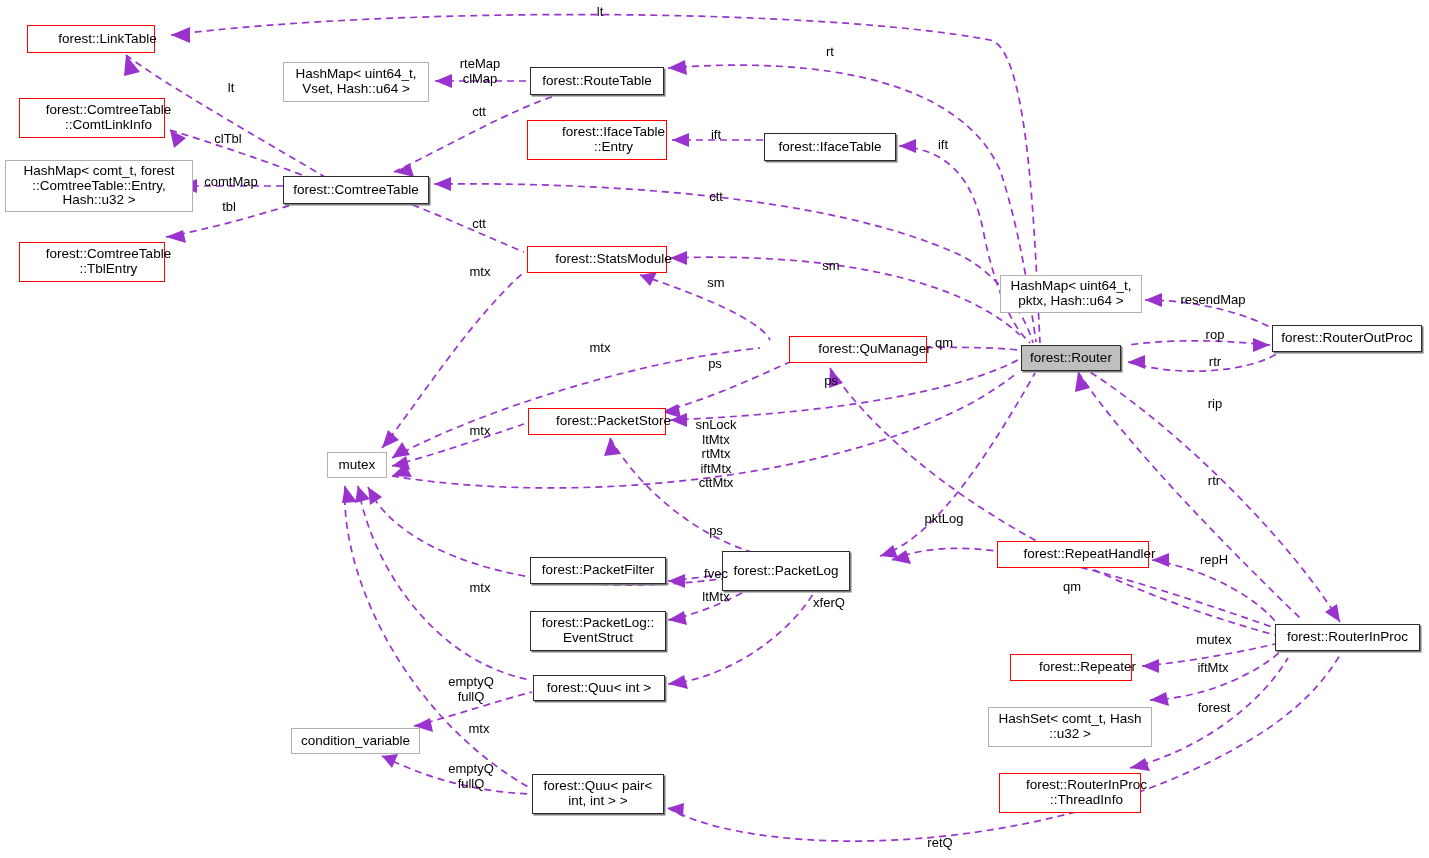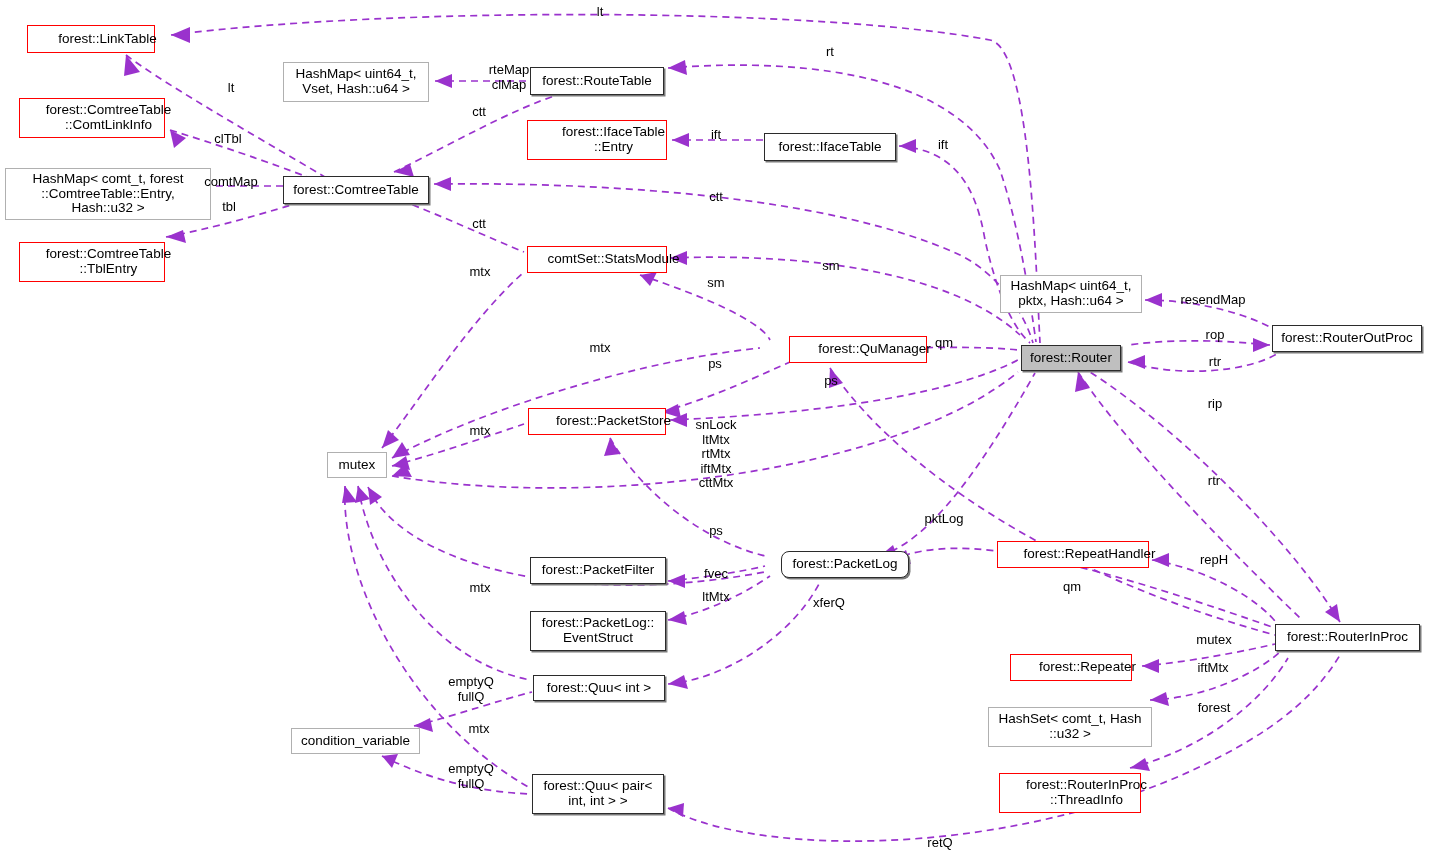--- a/index.html
+++ b/index.html
@@ -290,57 +290,57 @@
       <path class="edge-path" d="M668,808 C760,860 1050,860 1250,740 C1300,710 1325,680 1340,655"></path>
       <polygon class="arrow-head" points="668,808 684,803 683,817"></polygon>
     </g>
   </svg>
 
   <div class="node red" style="left:27px; top:25px; width:128px; height:28px;">forest::LinkTable</div>
 
   <div class="node red" style="left:19px; top:98px; width:146px; height:40px;">forest::ComtreeTable
 ::ComtLinkInfo</div>
 
-  <div class="node grey-thin" style="left:5px; top:168px; width:206px; height:52px;text-align:center;">HashMap&lt; comt_t, forest
+  <div class="node grey-thin" style="left:5px; top:160px; width:188px; height:52px;text-align:center;">HashMap&lt; comt_t, forest
 ::ComtreeTable::Entry,
 Hash::u32 &gt;</div>
 
   <div class="node red" style="left:19px; top:242px; width:146px; height:40px;">forest::ComtreeTable
 ::TblEntry</div>
 
   <div class="node grey-thin" style="left:283px; top:62px; width:146px; height:40px;">HashMap&lt; uint64_t,
 Vset, Hash::u64 &gt;</div>
 
   <div class="node solid-black" style="left:530px; top:67px; width:134px; height:28px;">forest::RouteTable</div>
 
   <div class="node red" style="left:527px; top:120px; width:140px; height:40px;">forest::IfaceTable
 ::Entry</div>
 
   <div class="node solid-black" style="left:764px; top:133px; width:132px; height:28px;">forest::IfaceTable</div>
 
   <div class="node solid-black" style="left:283px; top:176px; width:146px; height:28px;">forest::ComtreeTable</div>
 
-  <div class="node red" style="left:527px; top:246px; width:140px; height:27px;">comtSet::StatsModule</div>
+  <div class="node red" style="left:527px; top:246px; width:140px; height:27px;">forest::StatsModule</div>
 
   <div class="node grey-thin" style="left:1000px; top:275px; width:142px; height:38px;">HashMap&lt; uint64_t,
 pktx, Hash::u64 &gt;</div>
 
   <div class="node red" style="left:761px; top:336px; width:138px; height:27px;margin-left:28px;">forest::QuManager</div>
 
   <div class="node current" style="left:1021px; top:345px; width:100px; height:26px;">forest::Router</div>
 
   <div class="node solid-black" style="left:1272px; top:325px; width:150px; height:27px;">forest::RouterOutProc</div>
 
   <div class="node red" style="left:528px; top:408px; width:138px; height:27px;">forest::PacketStore</div>
 
   <div class="node grey-thin" style="left:327px; top:452px; width:60px; height:26px;">mutex</div>
 
   <div class="node solid-black" style="left:530px; top:557px; width:136px; height:27px;">forest::PacketFilter</div>
 
-  <div class="node solid-black" style="left:781px; top:551px; width:128px; height:27px;border-radius:8px;">forest::PacketLog</div>
+  <div class="node solid-black" style="left:722px; top:551px; width:128px; height:40px;">forest::PacketLog</div>
 
   <div class="node red" style="left:997px; top:541px; width:152px; height:27px;">forest::RepeatHandler</div>
 
   <div class="node solid-black" style="left:530px; top:611px; width:136px; height:40px;">forest::PacketLog::
 EventStruct</div>
 
   <div class="node solid-black" style="left:1275px; top:624px; width:145px; height:27px;">forest::RouterInProc</div>
 
   <div class="node solid-black" style="left:533px; top:675px; width:132px; height:26px;">forest::Quu&lt; int &gt;</div>
 
@@ -360,21 +360,21 @@
   <div class="elabel" style="left:600px; top:12px;">lt</div>
 
   <div class="elabel" style="left:231px; top:88px;">lt</div>
 
   <div class="elabel" style="left:228px; top:139px;">clTbl</div>
 
   <div class="elabel" style="left:231px; top:182px;">comtMap</div>
 
   <div class="elabel" style="left:229px; top:207px;">tbl</div>
 
-  <div class="elabel" style="left:480px; top:78px;margin-left:29px;">rteMap
+  <div class="elabel" style="left:480px; top:72px;">rteMap
 clMap</div>
 
   <div class="elabel" style="left:830px; top:52px;">rt</div>
 
   <div class="elabel" style="left:479px; top:112px;">ctt</div>
 
   <div class="elabel" style="left:716px; top:135px;">ift</div>
 
   <div class="elabel" style="left:943px; top:145px;">ift</div>
 

